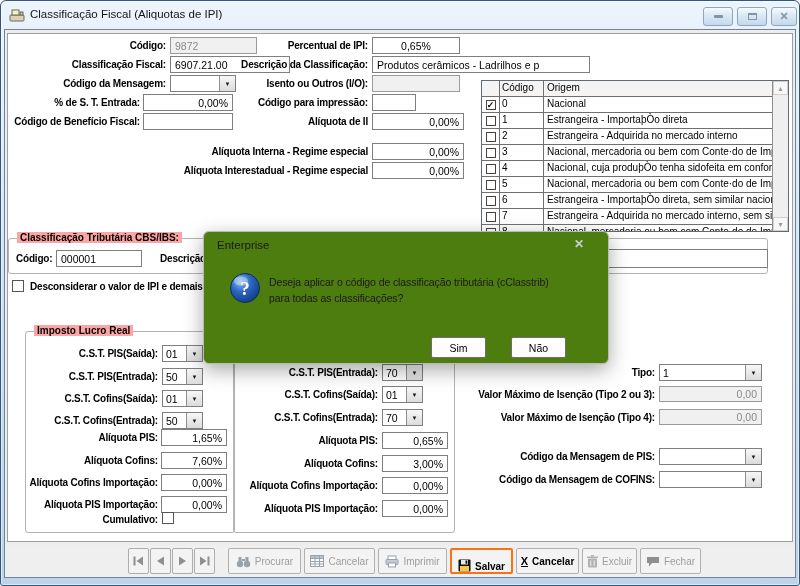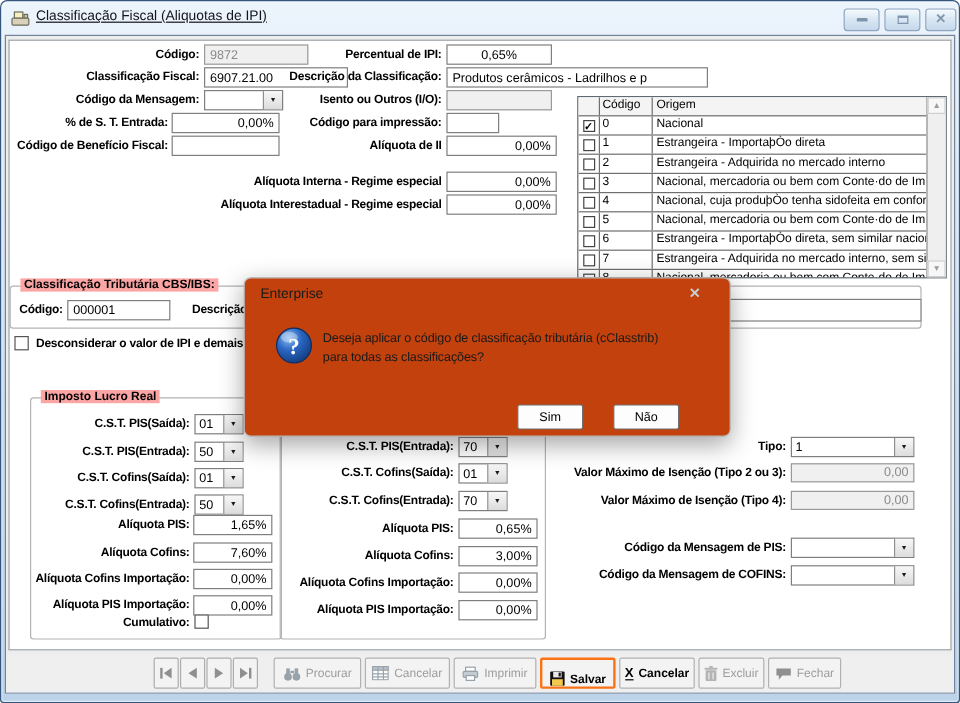--- a/index.html
+++ b/index.html
@@ -2,21 +2,21 @@
 <html><head>
 <meta charset="utf-8">
 <style>
   html,body { margin:0; padding:0; background:#888; }
   .stage { position:relative; width:800px; height:586px; font-family:"Liberation Sans",sans-serif; overflow:hidden; background:#fff; }
   
   .win { position:absolute; inset:0; border-radius:6px 6px 3px 3px; background:linear-gradient(#ecf4fc,#c7dcf0 60%,#bcd3ea); border:1px solid #32567e; box-sizing:border-box; box-shadow:inset 0 0 0 1px rgba(255,255,255,.55); z-index:0; }
   .client { position:absolute; left:4px; top:29px; width:792px; height:549px; background:#ededed; border:1px solid #70839b; box-sizing:border-box; z-index:1; }
   .panel { position:absolute; left:7px; top:33px; width:786px; height:509px; background:#ffffff; border:1px solid #9aa0a6; box-sizing:border-box; z-index:2; }
   .tico { position:absolute; left:9px; top:7px; z-index:5; }
-  .ttext { position:absolute; left:30px; top:8px; font-size:11.5px; color:#14141c; z-index:5; white-space:nowrap;text-decoration:underline; }
+  .ttext { position:absolute; left:30px; top:8px; font-size:11.5px; color:#14141c; z-index:5; white-space:nowrap; }
   .wbtn { position:absolute; top:7px; width:30px; height:19px; border:1px solid #8ea6bf; border-radius:3px; background:linear-gradient(#f5fafd,#dae8f4 45%,#c5d8eb); display:flex; align-items:center; justify-content:center; z-index:5; box-sizing:border-box; }
   .mn { width:9px; height:3px; background:#7e95ad; border-radius:1px; }
   .mx { width:9px; height:7px; border:1px solid #7e95ad; border-top:2px solid #7e95ad; box-sizing:border-box; }
   .cl { font-size:11px; font-weight:bold; color:#8296ad; line-height:11px; }
   
   .lbl { position:absolute; font-size:10px; font-weight:bold; letter-spacing:-0.2px; color:#000; white-space:nowrap; z-index:3; }
   .inp { position:absolute; box-sizing:border-box; height:17px; background:#fff; border:1px solid #7f7f7f; font-size:10.5px; color:#000; padding:0 4px; display:flex; align-items:center; z-index:3; }
   .inp.num { justify-content:flex-end; }
   .inp.ctr { justify-content:center; }
   .inp.ro { background:#f0f0f0; color:#8a8a8a; border-color:#9a9a9a; }
@@ -34,21 +34,21 @@
   .hcod { width:44px; border-right:1px solid #6f6f6f; box-sizing:border-box; padding:1px 0 0 2px; }
   .horg { flex:1; padding:1px 0 0 3px; }
   .grow { display:flex; height:15px; border-bottom:1px solid #6f6f6f; font-size:10px; color:#000; }
   .ccheck { width:18px; border-right:1px solid #6f6f6f; box-sizing:border-box; display:flex; align-items:center; justify-content:center; }
   .ccod { width:44px; border-right:1px solid #6f6f6f; box-sizing:border-box; padding:1px 0 0 2px; }
   .corg { flex:1; padding:1px 0 0 3px; white-space:nowrap; overflow:hidden; }
   .gcbx { width:10px; height:10px; border:1px solid #444; background:#fff; box-sizing:border-box; font-size:9px; font-weight:bold; line-height:8px; text-align:center; }
   .gsb { width:15px; background:#efefef; border-left:1px solid #8f8f8f; display:flex; flex-direction:column; justify-content:space-between; }
   .sbtn { height:14px; background:#f7f7f7; border:1px solid #cfcfcf; box-sizing:border-box; color:#9b9b9b; font-size:7px; display:flex; align-items:center; justify-content:center; }
   
-  .dlg { position:absolute; left:203px; top:231px; width:404px; height:131px; background:#c2410c; border:1px solid #b9b9b9; border-radius:6px; box-shadow:0 6px 20px rgba(0,0,0,.35); z-index:50; }
+  .dlg { position:absolute; left:203px; top:231px; width:404px; height:131px; background:#4d7c0f; border:1px solid #b9b9b9; border-radius:6px; box-shadow:0 6px 20px rgba(0,0,0,.35); z-index:50; }
   .dtitle { position:absolute; left:13px; top:7px; font-size:11.5px; color:#1a1a1a; }
   .dclose { position:absolute; right:24px; top:5px; font-size:12px; font-weight:bold; color:#c9ced6; }
   .dicon { position:absolute; left:25px; top:40px; }
   .dtext { position:absolute; left:65px; font-size:10.5px; letter-spacing:-0.1px; color:#1a1a1a; white-space:nowrap; }
   .dbtn { position:absolute; top:105px; width:55px; height:21px; box-sizing:border-box; background:#fdfdfd; border:1px solid #6e6e6e; border-radius:2px; font-size:10.5px; color:#000; display:flex; align-items:center; justify-content:center; }
   
   .tbar { position:absolute; left:5px; top:545px; width:790px; height:32px; background:#efefef; z-index:3; }
   .navb { position:absolute; top:548px; width:21px; height:26px; background:#f3f3f3; border:1px solid #adadad; border-radius:2px; box-sizing:border-box; display:flex; align-items:center; justify-content:center; z-index:4; }
   .tbtn { position:absolute; top:548px; height:26px; background:#f3f3f3; border:1px solid #b1b1b1; border-radius:2px; box-sizing:border-box; display:flex; align-items:center; justify-content:center; gap:4px; font-size:10px; color:#9d9d9d; z-index:4; }
   .tbtn.en { color:#000; font-weight:bold; }

